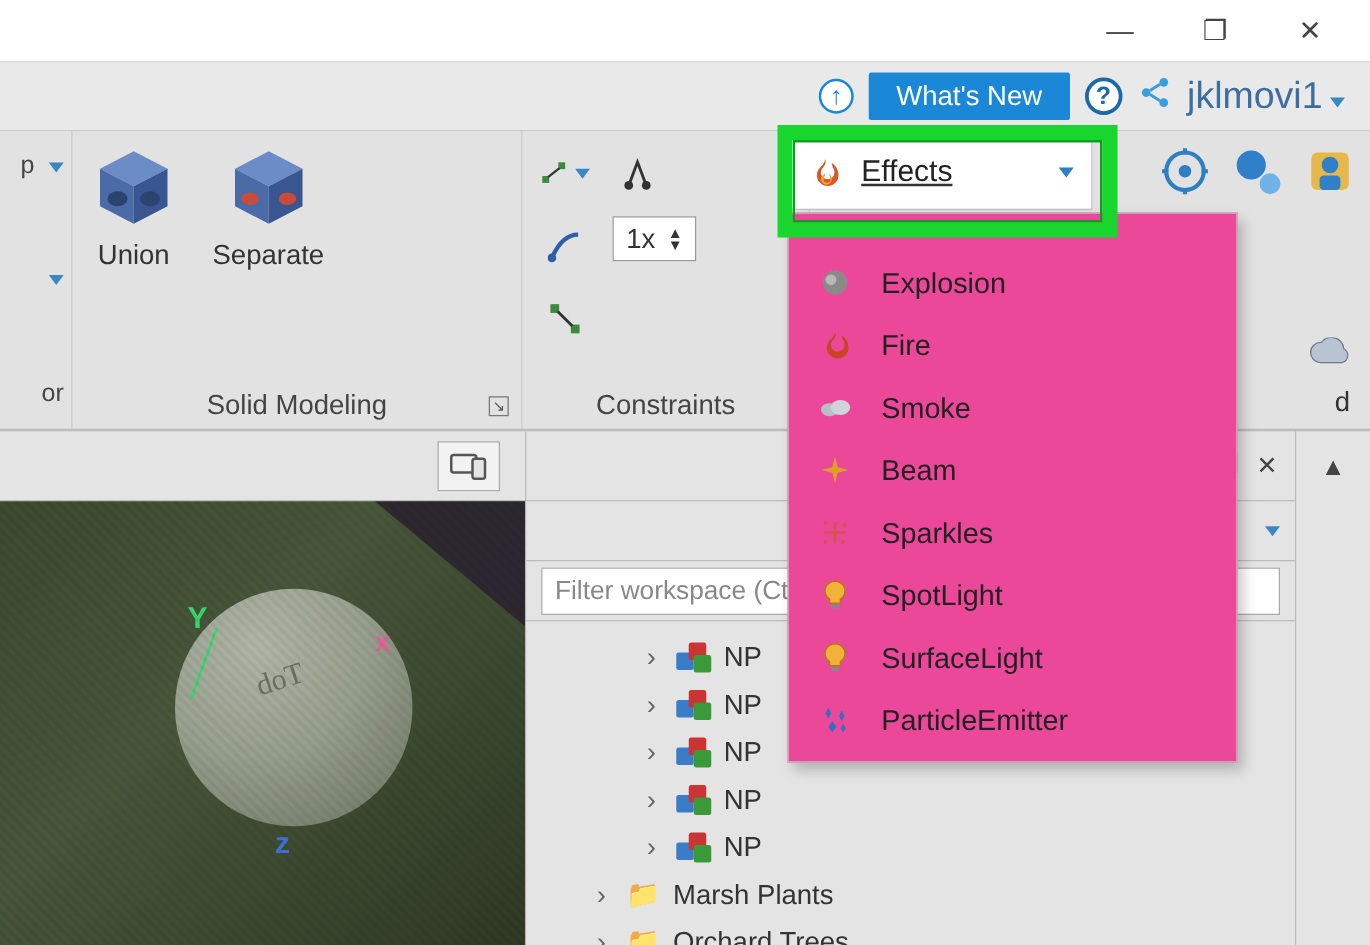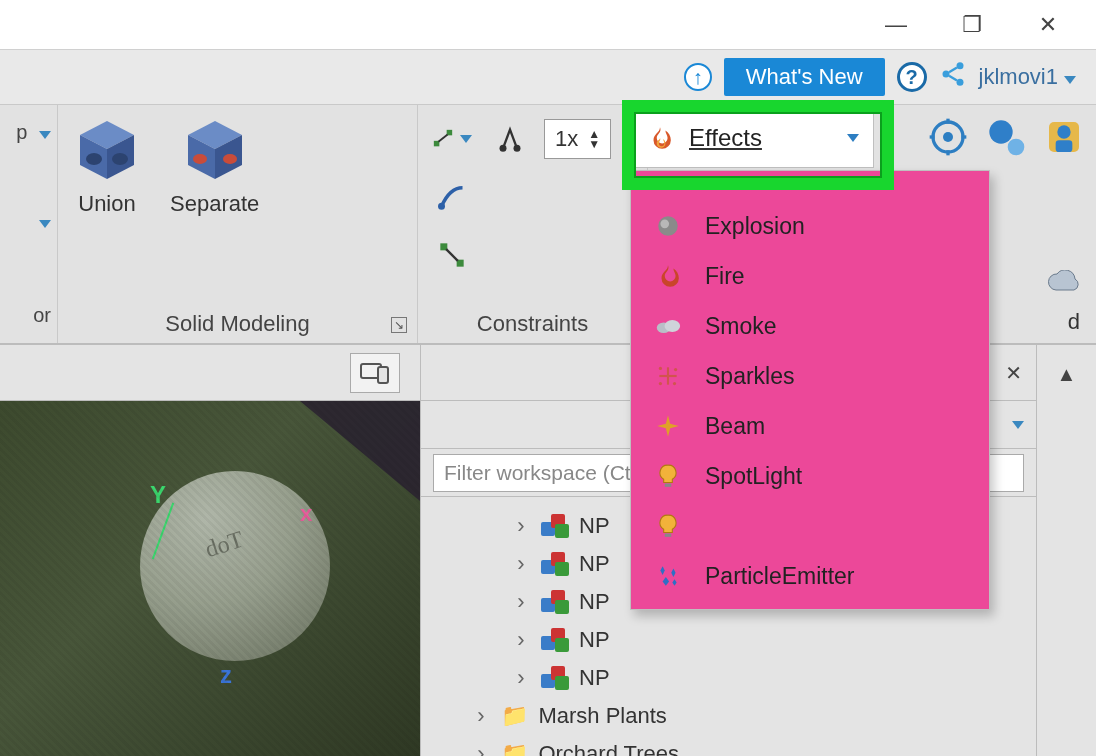--- a/index.html
+++ b/index.html
@@ -56,21 +56,21 @@
   }
   .help-circle {
     width: 30px; height:30px; border:3px solid #1a6aa7; border-radius:50%;
     display:flex;align-items:center;justify-content:center;
     color:#1a6aa7;font-weight:bold;font-size:20px;background:#fff;
   }
   .share-icon {
     color:#3a9edc; font-size:26px;
   }
   .username {
-    color:#3a6fa0; font-size:22px;
+    color:#3a6fa0; font-size:30px;
   }
   .tri-down {
     display:inline-block; width:0;height:0;
     border-left:6px solid transparent;border-right:6px solid transparent;
     border-top:8px solid #3a88c0; margin-left:6px;
   }
   
   .ribbon {
     height: 240px;
     background: #e2e2e2;
@@ -328,21 +328,21 @@
             </svg>
         </div>
         <div class="mini-btn">
           <svg viewBox="0 0 24 24">
               <rect x="2" y="2" width="6" height="6" fill="#3c8a3c"></rect>
               <rect x="16" y="16" width="6" height="6" fill="#3c8a3c"></rect>
               <line x1="7" y1="7" x2="17" y2="17" stroke="#333" stroke-width="2"></line>
             </svg>
         </div>
       </div>
-      <div style="display:flex;flex-direction:row;gap:14px;">
+      <div style="display:flex;flex-direction:column;gap:14px;">
         <div class="mini-btn">
           <svg viewBox="0 0 24 24">
               <circle cx="6" cy="20" r="3" fill="#333"></circle>
               <circle cx="18" cy="20" r="3" fill="#333"></circle>
               <path d="M6 20 L12 4 L18 20" stroke="#333" stroke-width="2" fill="none"></path>
             </svg>
         </div>
         <div class="scale-input">
           <span>1x</span>
           <div class="scale-stepper">
@@ -527,60 +527,61 @@
         <div class="effects-item">
           <span class="eff-icon icon-smoke">
             <svg width="26" height="26" viewBox="0 0 30 20">
               <ellipse cx="10" cy="12" rx="8" ry="6" fill="#b9bfc7"></ellipse>
               <ellipse cx="20" cy="10" rx="9" ry="7" fill="#cfd4da"></ellipse>
             </svg>
           </span>
     <span>Smoke</span>
         </div>
         <div class="effects-item">
+          <span class="eff-icon icon-beam">
+            <svg width="26" height="26" viewBox="0 0 24 24">
+              <g fill="#e0a028">
+                <polygon points="12,2 14,10 22,12 14,14 12,22 10,14 2,12 10,10"></polygon>
+              </g>
+            </svg>
+          </span>
+    <span>Beam</span>
+        </div>
+        <div class="effects-item">
           <span class="eff-icon icon-sparkles">
             <svg width="26" height="26" viewBox="0 0 24 24">
               <g stroke="#d1544e" stroke-width="2">
                 <line x1="12" y1="4" x2="12" y2="20"></line>
                 <line x1="4" y1="12" x2="20" y2="12"></line>
               </g>
               <circle cx="5" cy="5" r="1.5" fill="#d1544e"></circle>
               <circle cx="19" cy="6" r="1.5" fill="#d1544e"></circle>
               <circle cx="18" cy="19" r="1.5" fill="#d1544e"></circle>
               <circle cx="5" cy="19" r="1.5" fill="#d1544e"></circle>
             </svg>
           </span>
     <span>Sparkles</span>
         </div>
         <div class="effects-item">
-          <span class="eff-icon icon-beam">
-            <svg width="26" height="26" viewBox="0 0 24 24">
-              <g fill="#e0a028">
-                <polygon points="12,2 14,10 22,12 14,14 12,22 10,14 2,12 10,10"></polygon>
-              </g>
-            </svg>
-          </span>
-    <span>Beam</span>
-        </div>
-        <div class="effects-item">
           <span class="eff-icon icon-bulb2">
             <svg width="26" height="26" viewBox="0 0 24 24">
               <path d="M12 2a7 7 0 0 0-4 13v3h8v-3a7 7 0 0 0-4-13z" fill="#f2b23a" stroke="#b07a10" stroke-width="1"></path>
               <rect x="9" y="19" width="6" height="3" fill="#888"></rect>
             </svg>
           </span>
     <span>SpotLight</span>
         </div>
         <div class="effects-item">
           <span class="eff-icon icon-bulb2">
             <svg width="26" height="26" viewBox="0 0 24 24">
               <path d="M12 2a7 7 0 0 0-4 13v3h8v-3a7 7 0 0 0-4-13z" fill="#f2b23a" stroke="#b07a10" stroke-width="1"></path>
               <rect x="9" y="19" width="6" height="3" fill="#888"></rect>
             </svg>
           </span>
+    <span>SurfaceLight</span>
         </div>
         <div class="effects-item">
           <span class="eff-icon icon-particle">
             <svg width="26" height="26" viewBox="0 0 24 24">
               <g fill="#2f6fc4">
                 <polygon points="7,3 9,7 7,11 5,7"></polygon>
                 <polygon points="17,5 19,9 17,13 15,9"></polygon>
                 <polygon points="10,13 13,17 10,21 7,17"></polygon>
                 <polygon points="18,15 20,18 18,21 16,18"></polygon>
               </g>

